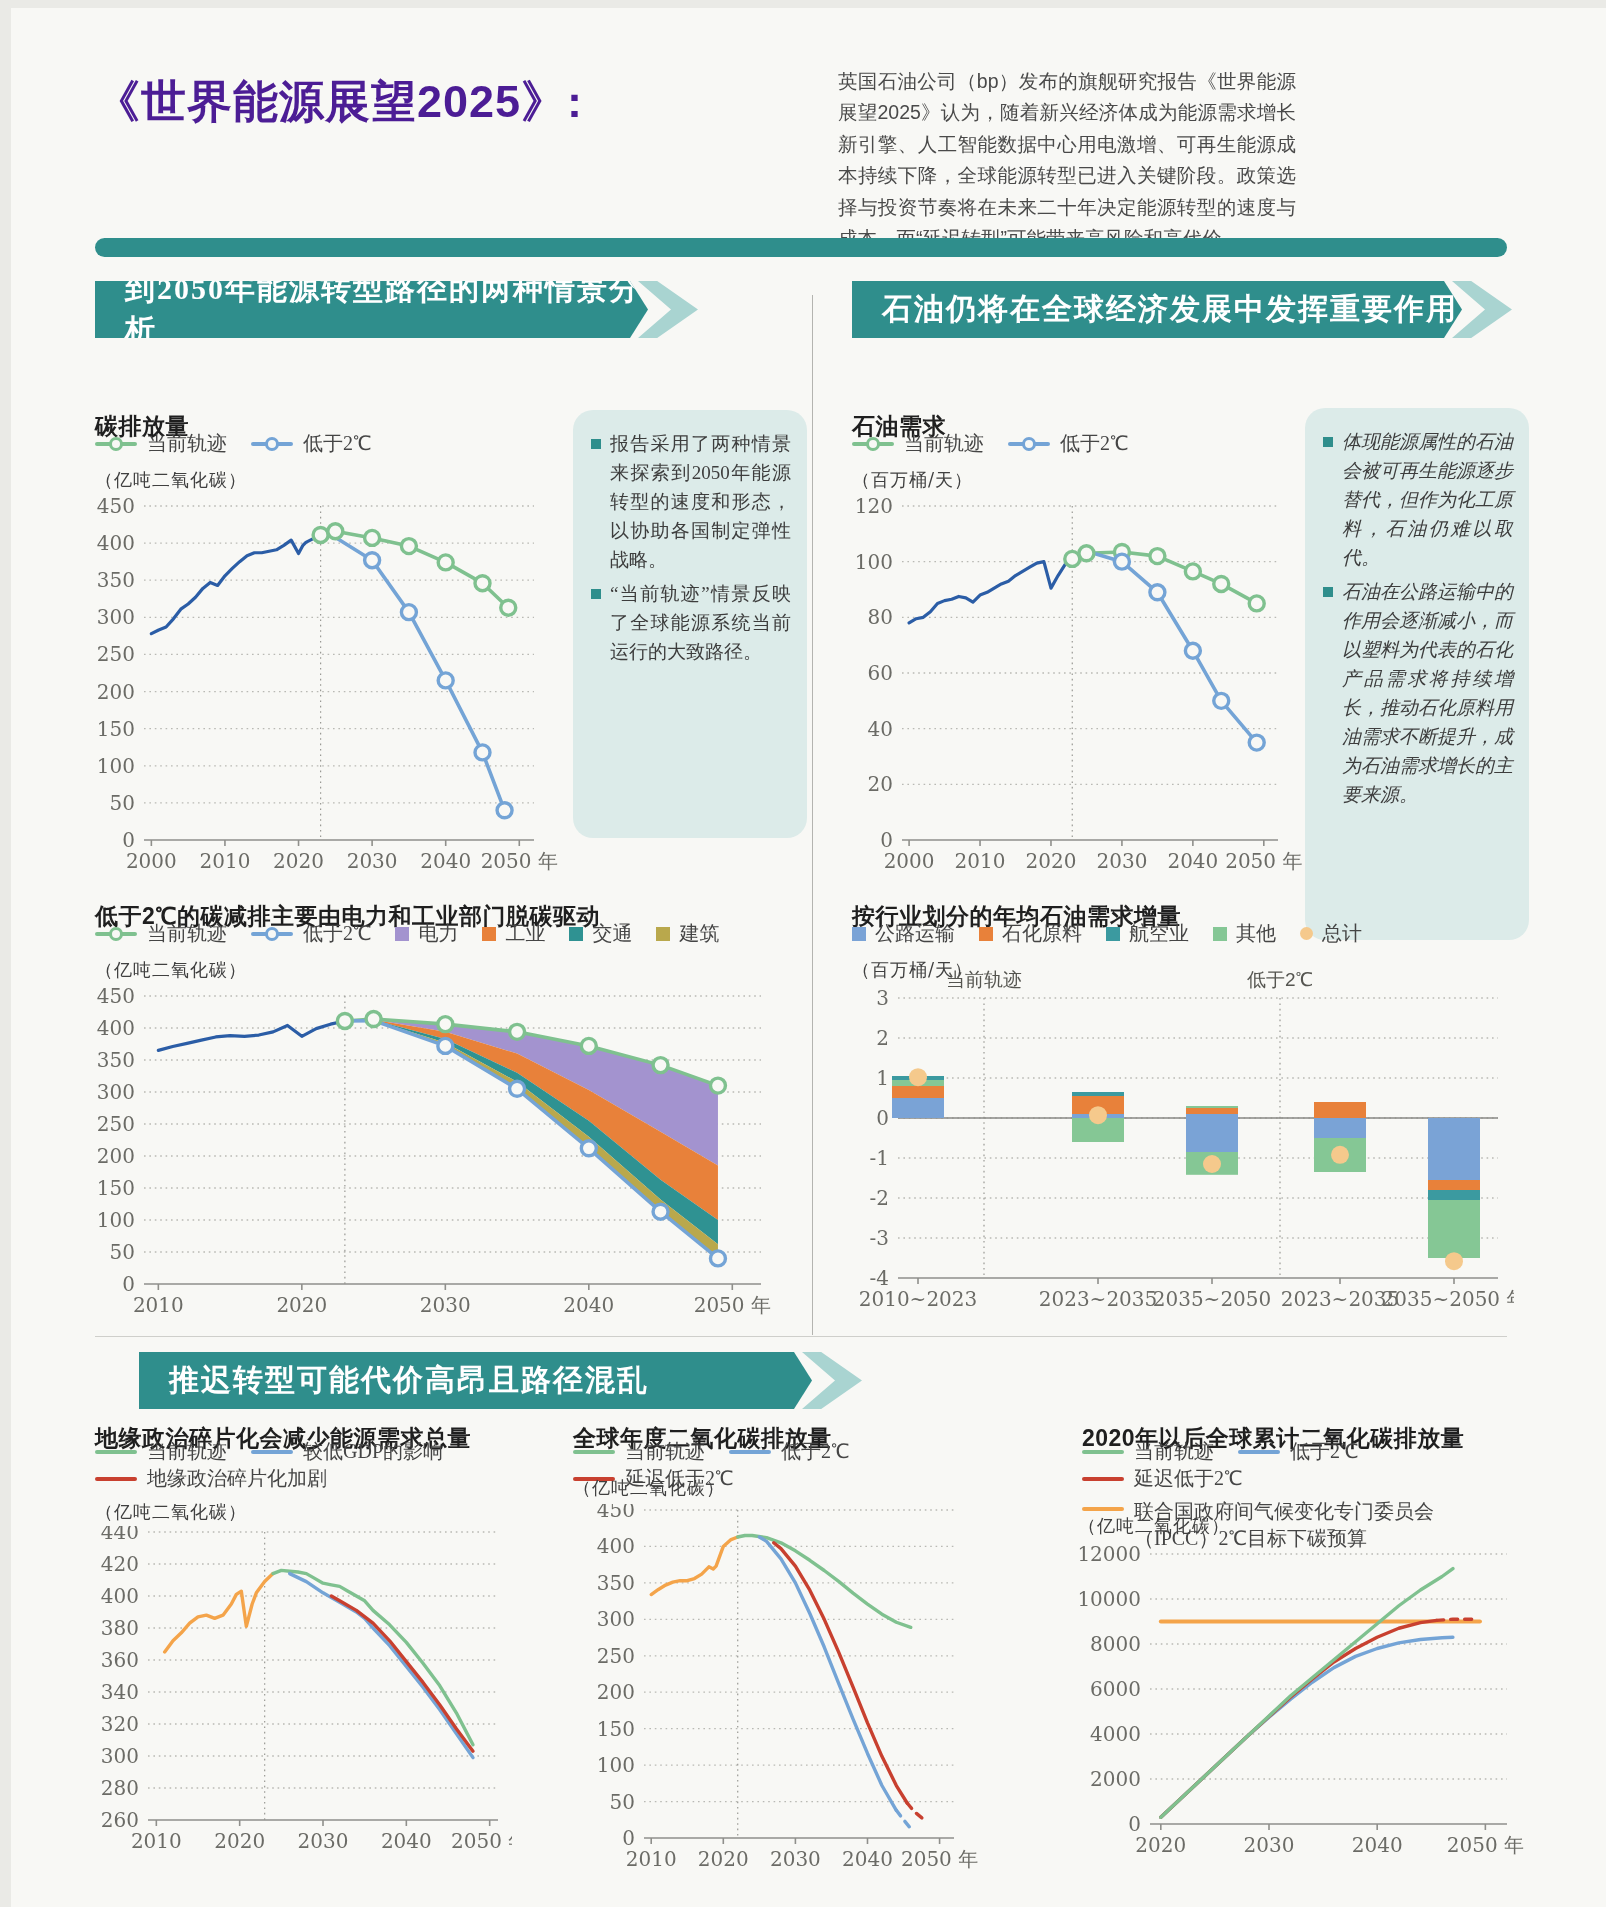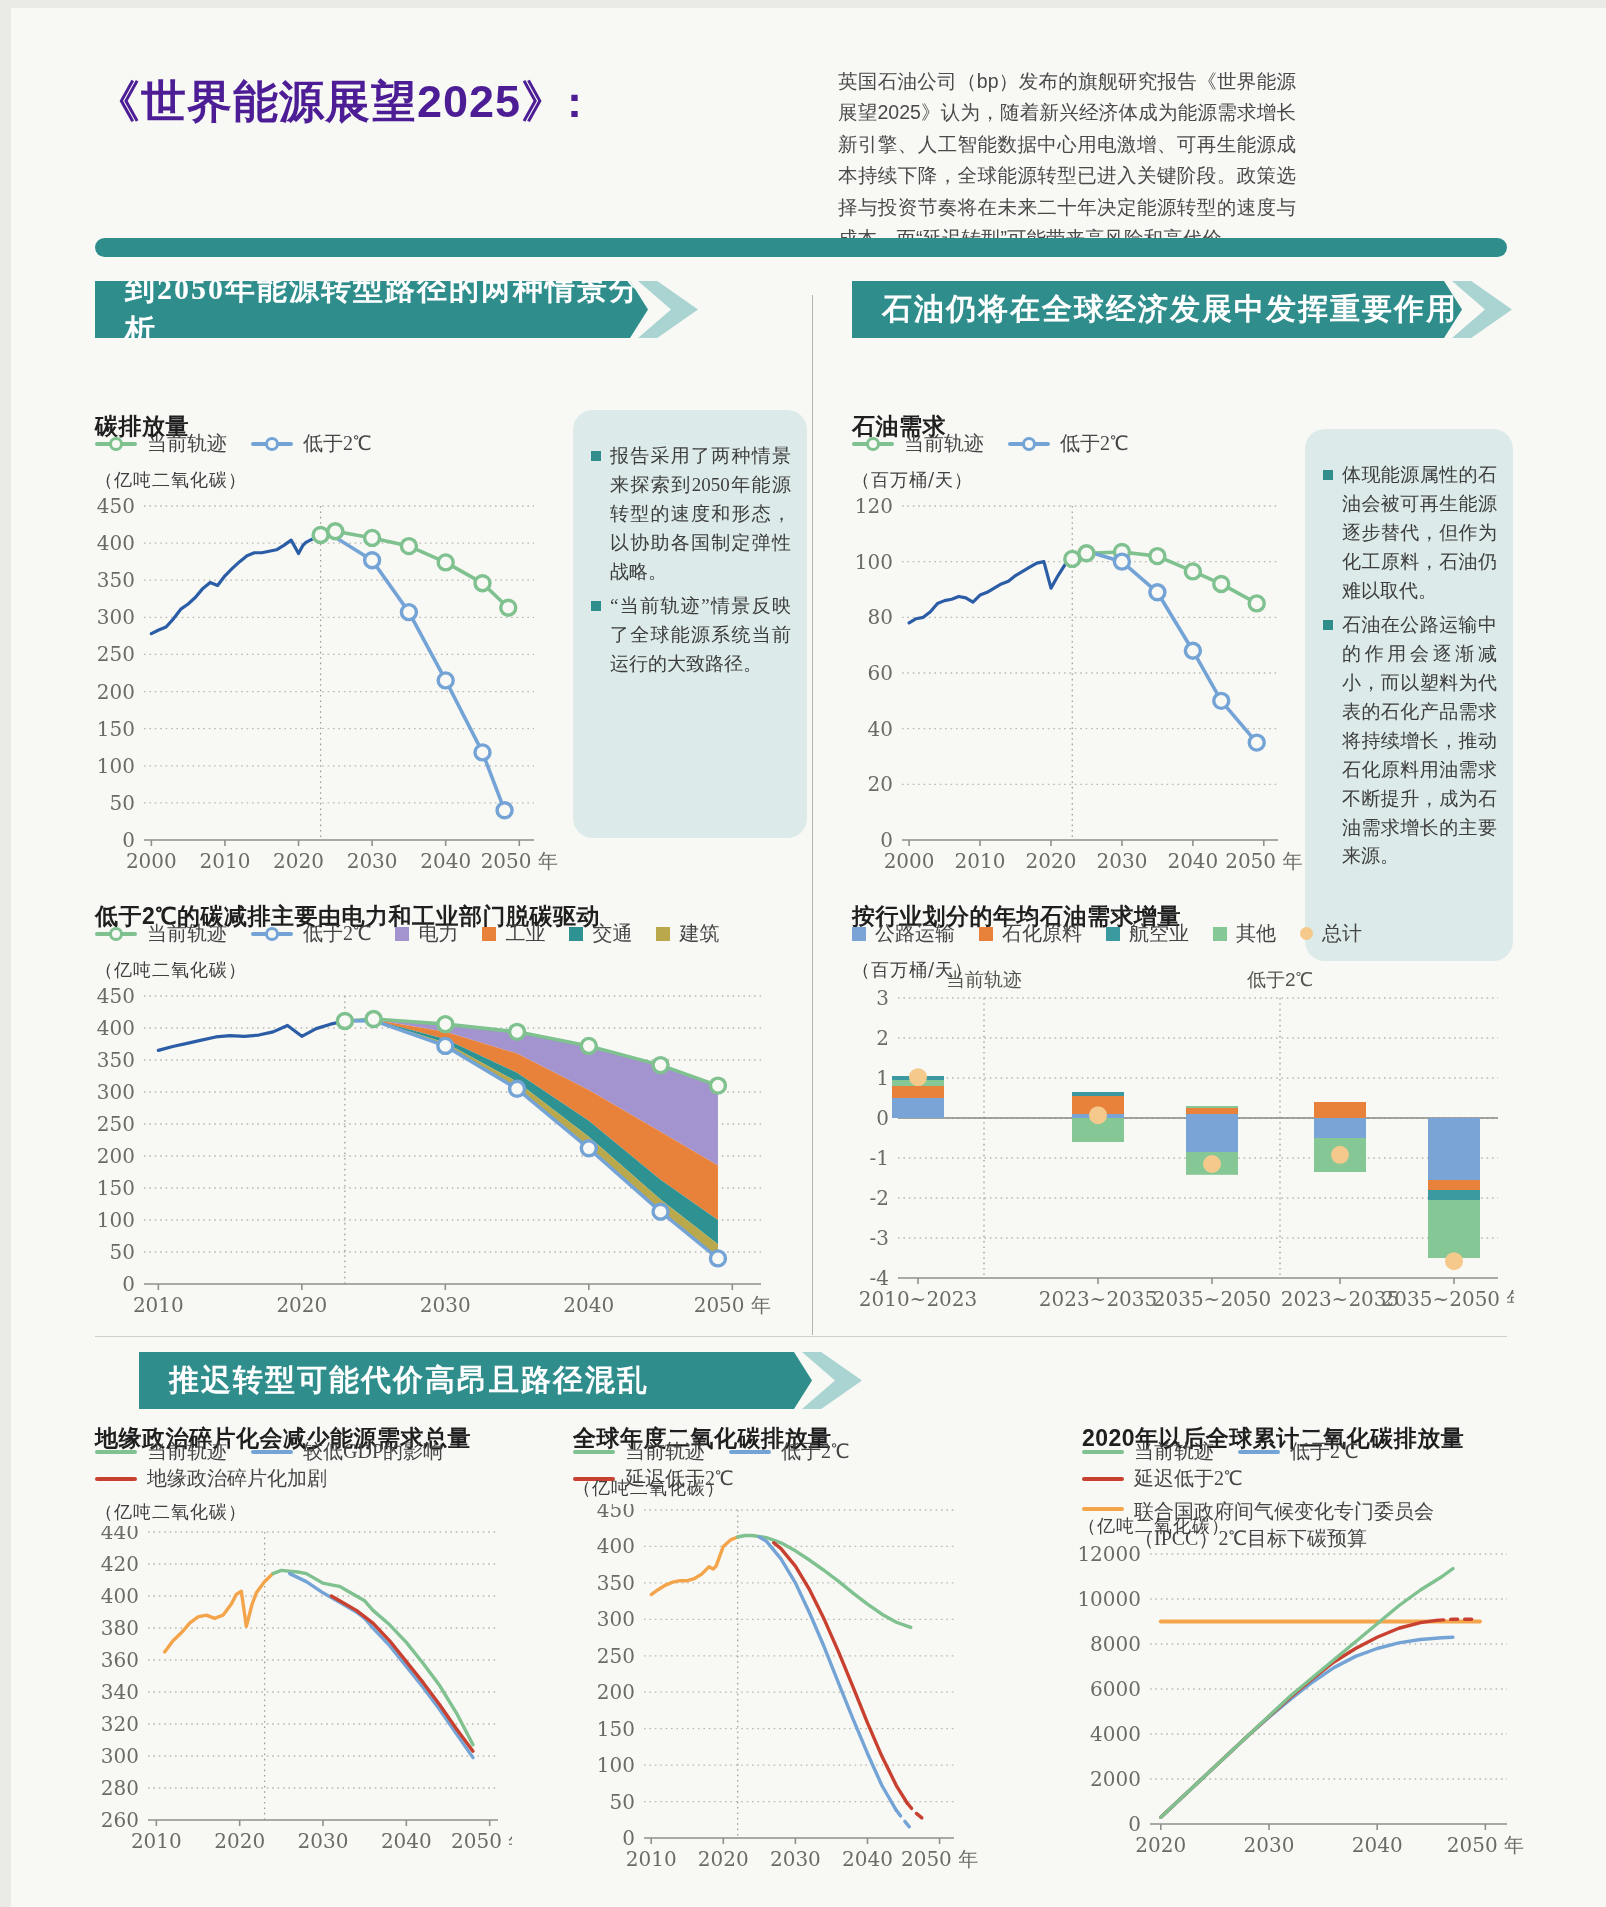--- a/index.html
+++ b/index.html
@@ -57,35 +57,35 @@
   .sw-circ{position:absolute;left:50%;top:50%;transform:translate(-50%,-50%);
     width:14px;height:14px;border-radius:50%;border:3.5px solid;background:#f8f8f5;box-sizing:border-box;}
   .sw-line{width:42px;height:4px;border-radius:2px;margin-right:10px;flex:none;margin-top:0;}
   .lg-item.wide .sw-line{margin-top:9px;}
   .sw-sq{width:14px;height:14px;margin-right:9px;flex:none;}
   .sw-dot{width:13px;height:13px;border-radius:50%;margin-right:9px;flex:none;}
   .svgbox{position:absolute;}
 
   
   .note-box{
-    position:absolute;background:#dcebe9;border-radius:20px;padding:32px 16px 16px 18px;box-sizing:border-box;
+    position:absolute;background:#dcebe9;border-radius:20px;padding:20px 16px 16px 18px;box-sizing:border-box;
   }
   .note-box ul{margin:0;padding:0;list-style:none;}
   .note-box li{display:flex;margin-bottom:6px;
     font-family:"Liberation Serif",serif;font-size:19px;line-height:1.52;color:#3d3d3d;text-align:justify;}
   .note-box li .sq{width:10px;height:10px;background:#2f8e8c;margin:9px 9px 0 0;flex:none;}
 
   
   #c1-title{left:95px;top:388px;}   #c1-legend{left:95px;top:430px;width:470px;}
   #c1-unit{left:95px;top:468px;}    #c1-svg{left:92px;top:498px;}
   #box1{left:573px;top:410px;width:234px;height:428px;}
 
   #c3-title{left:852px;top:388px;}  #c3-legend{left:852px;top:430px;width:460px;}
   #c3-unit{left:852px;top:468px;}   #c3-svg{left:850px;top:498px;}
-  #box2{left:1305px;top:429px;width:208px;height:532px;}
+  #box2{left:1305px;top:408px;width:224px;height:532px;font-style:italic;}
 
   #c2-title{left:95px;top:878px;}   #c2-legend{left:95px;top:920px;width:715px;}
   #c2-unit{left:95px;top:958px;}    #c2-svg{left:92px;top:988px;}
 
   #c4-title{left:852px;top:878px;}  #c4-legend{left:852px;top:920px;width:660px;}
   #c4-unit{left:852px;top:958px;}   #c4-svg{left:852px;top:968px;}
 
   #c5-title{left:95px;top:1400px;}  #c5-legend{left:95px;top:1438px;width:420px;}
   #c5-unit{left:95px;top:1500px;}   #c5-svg{left:92px;top:1526px;}
 

